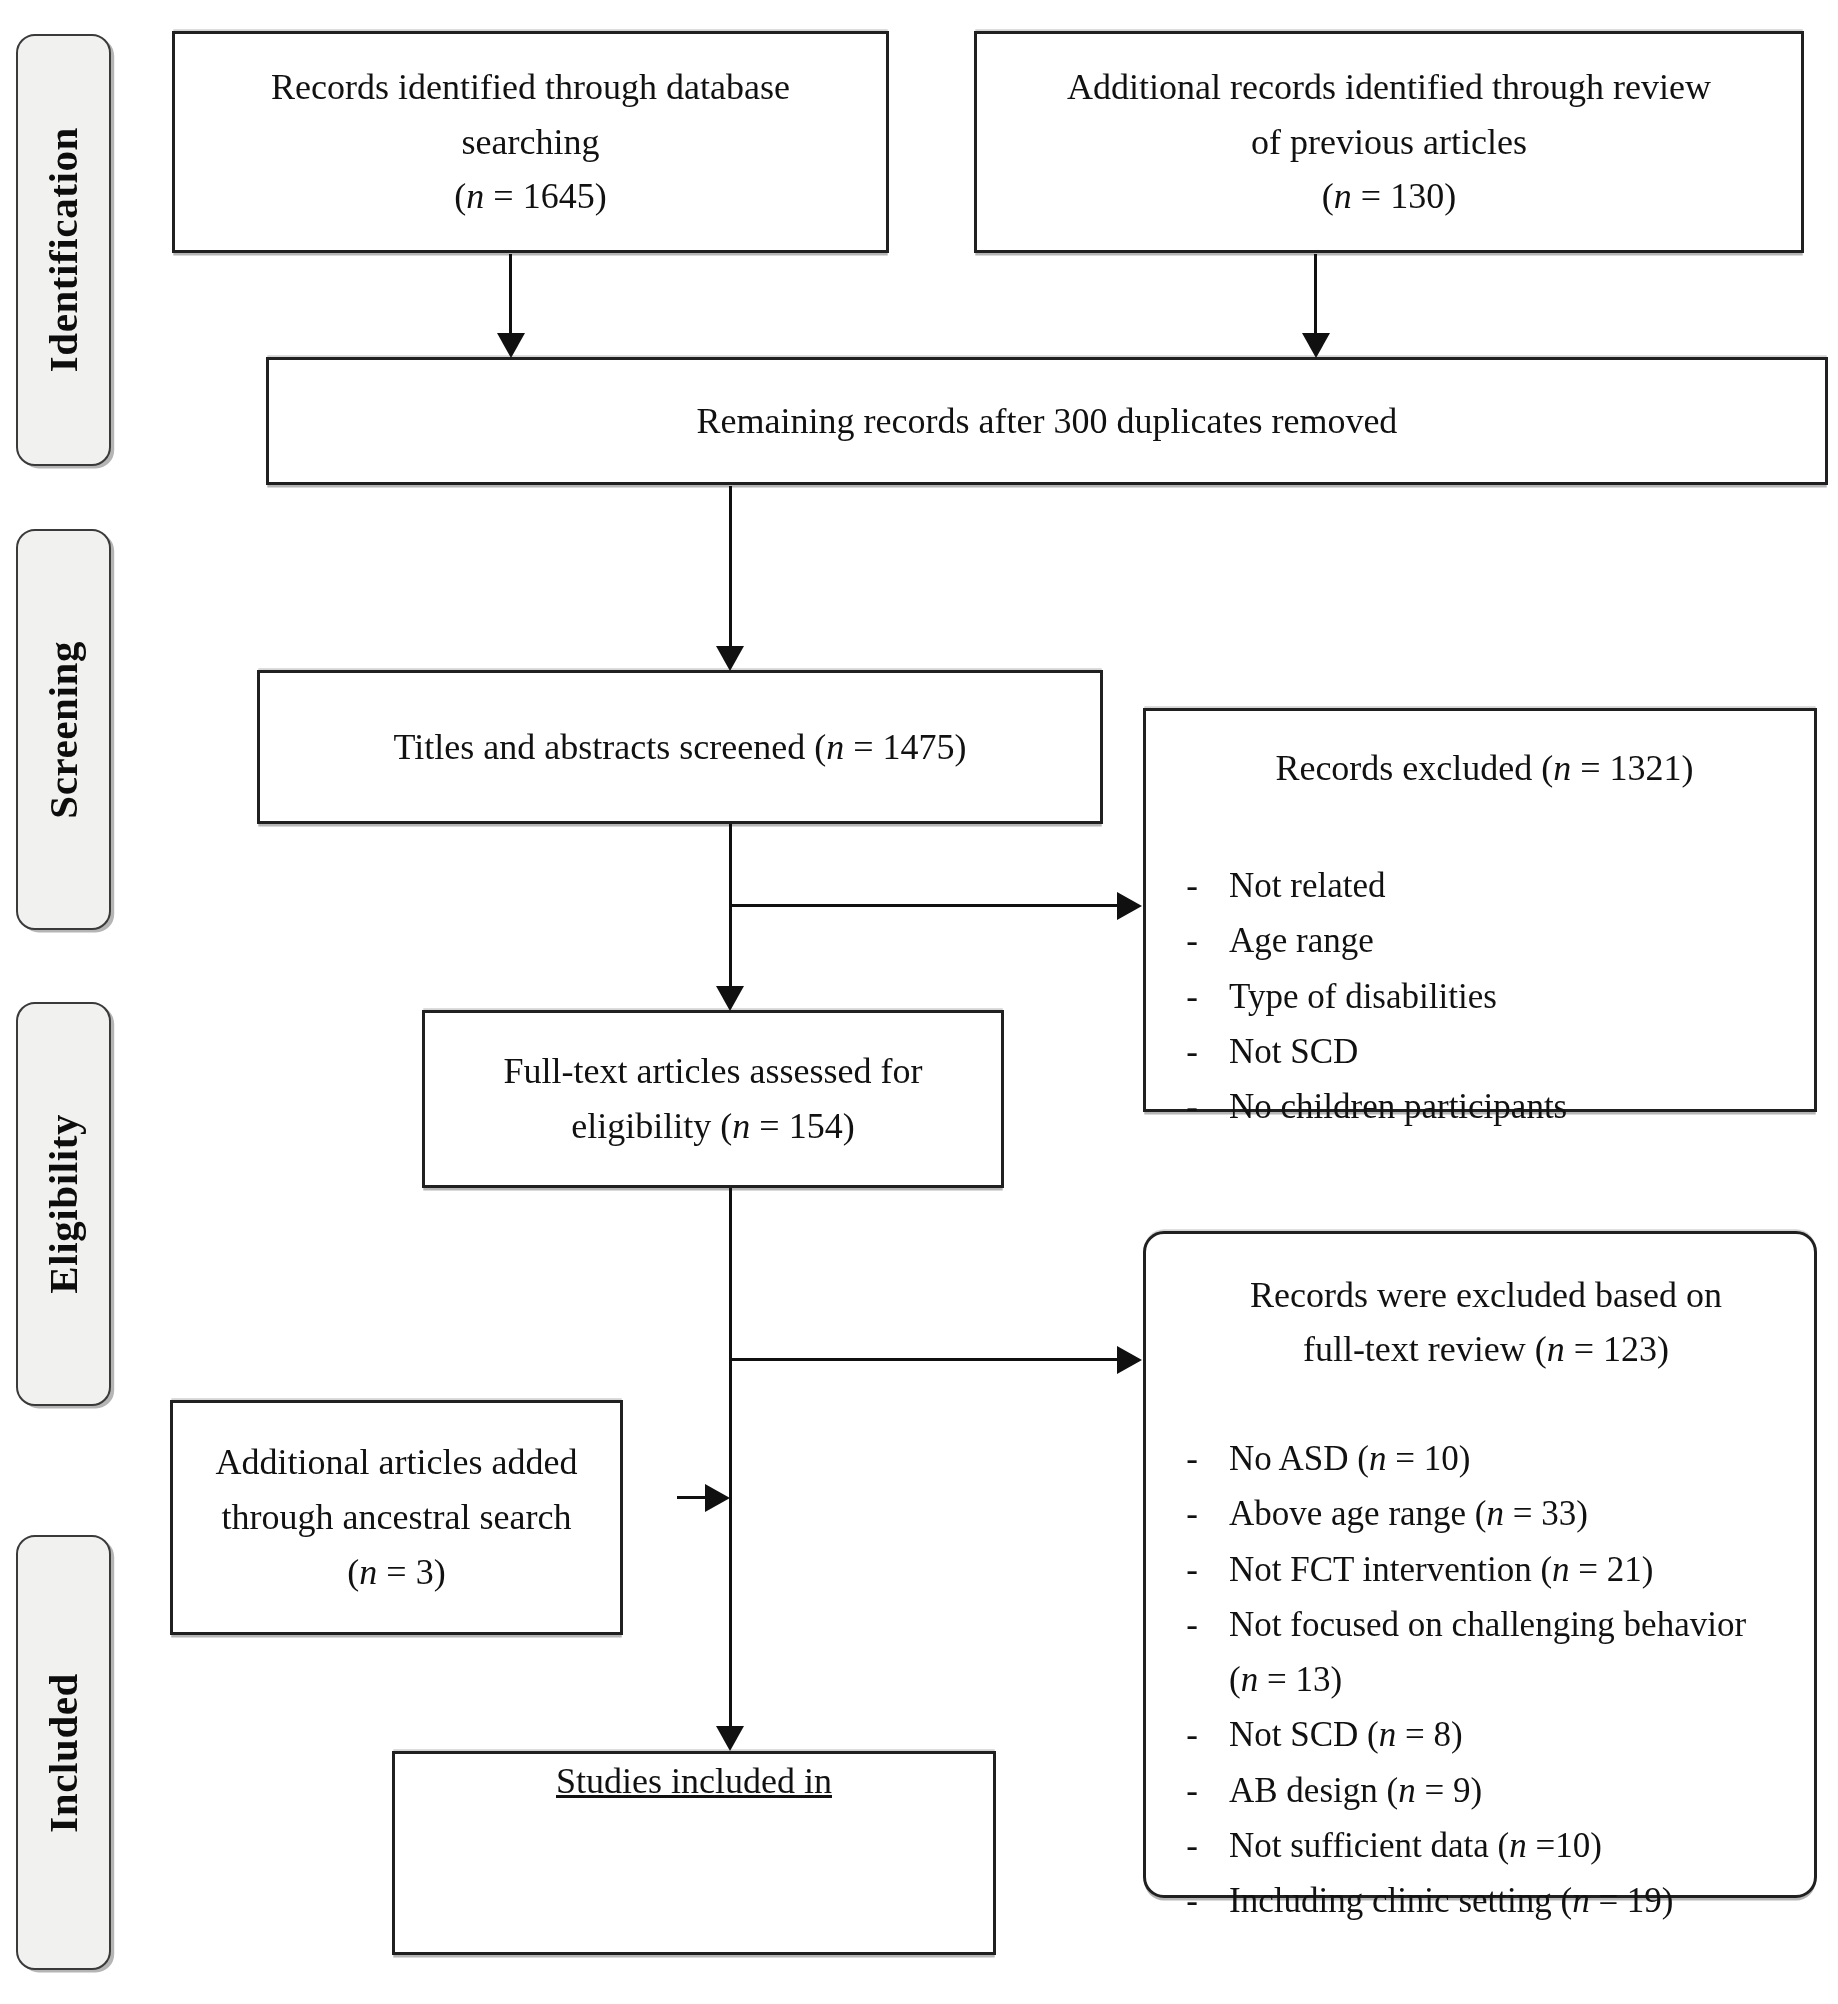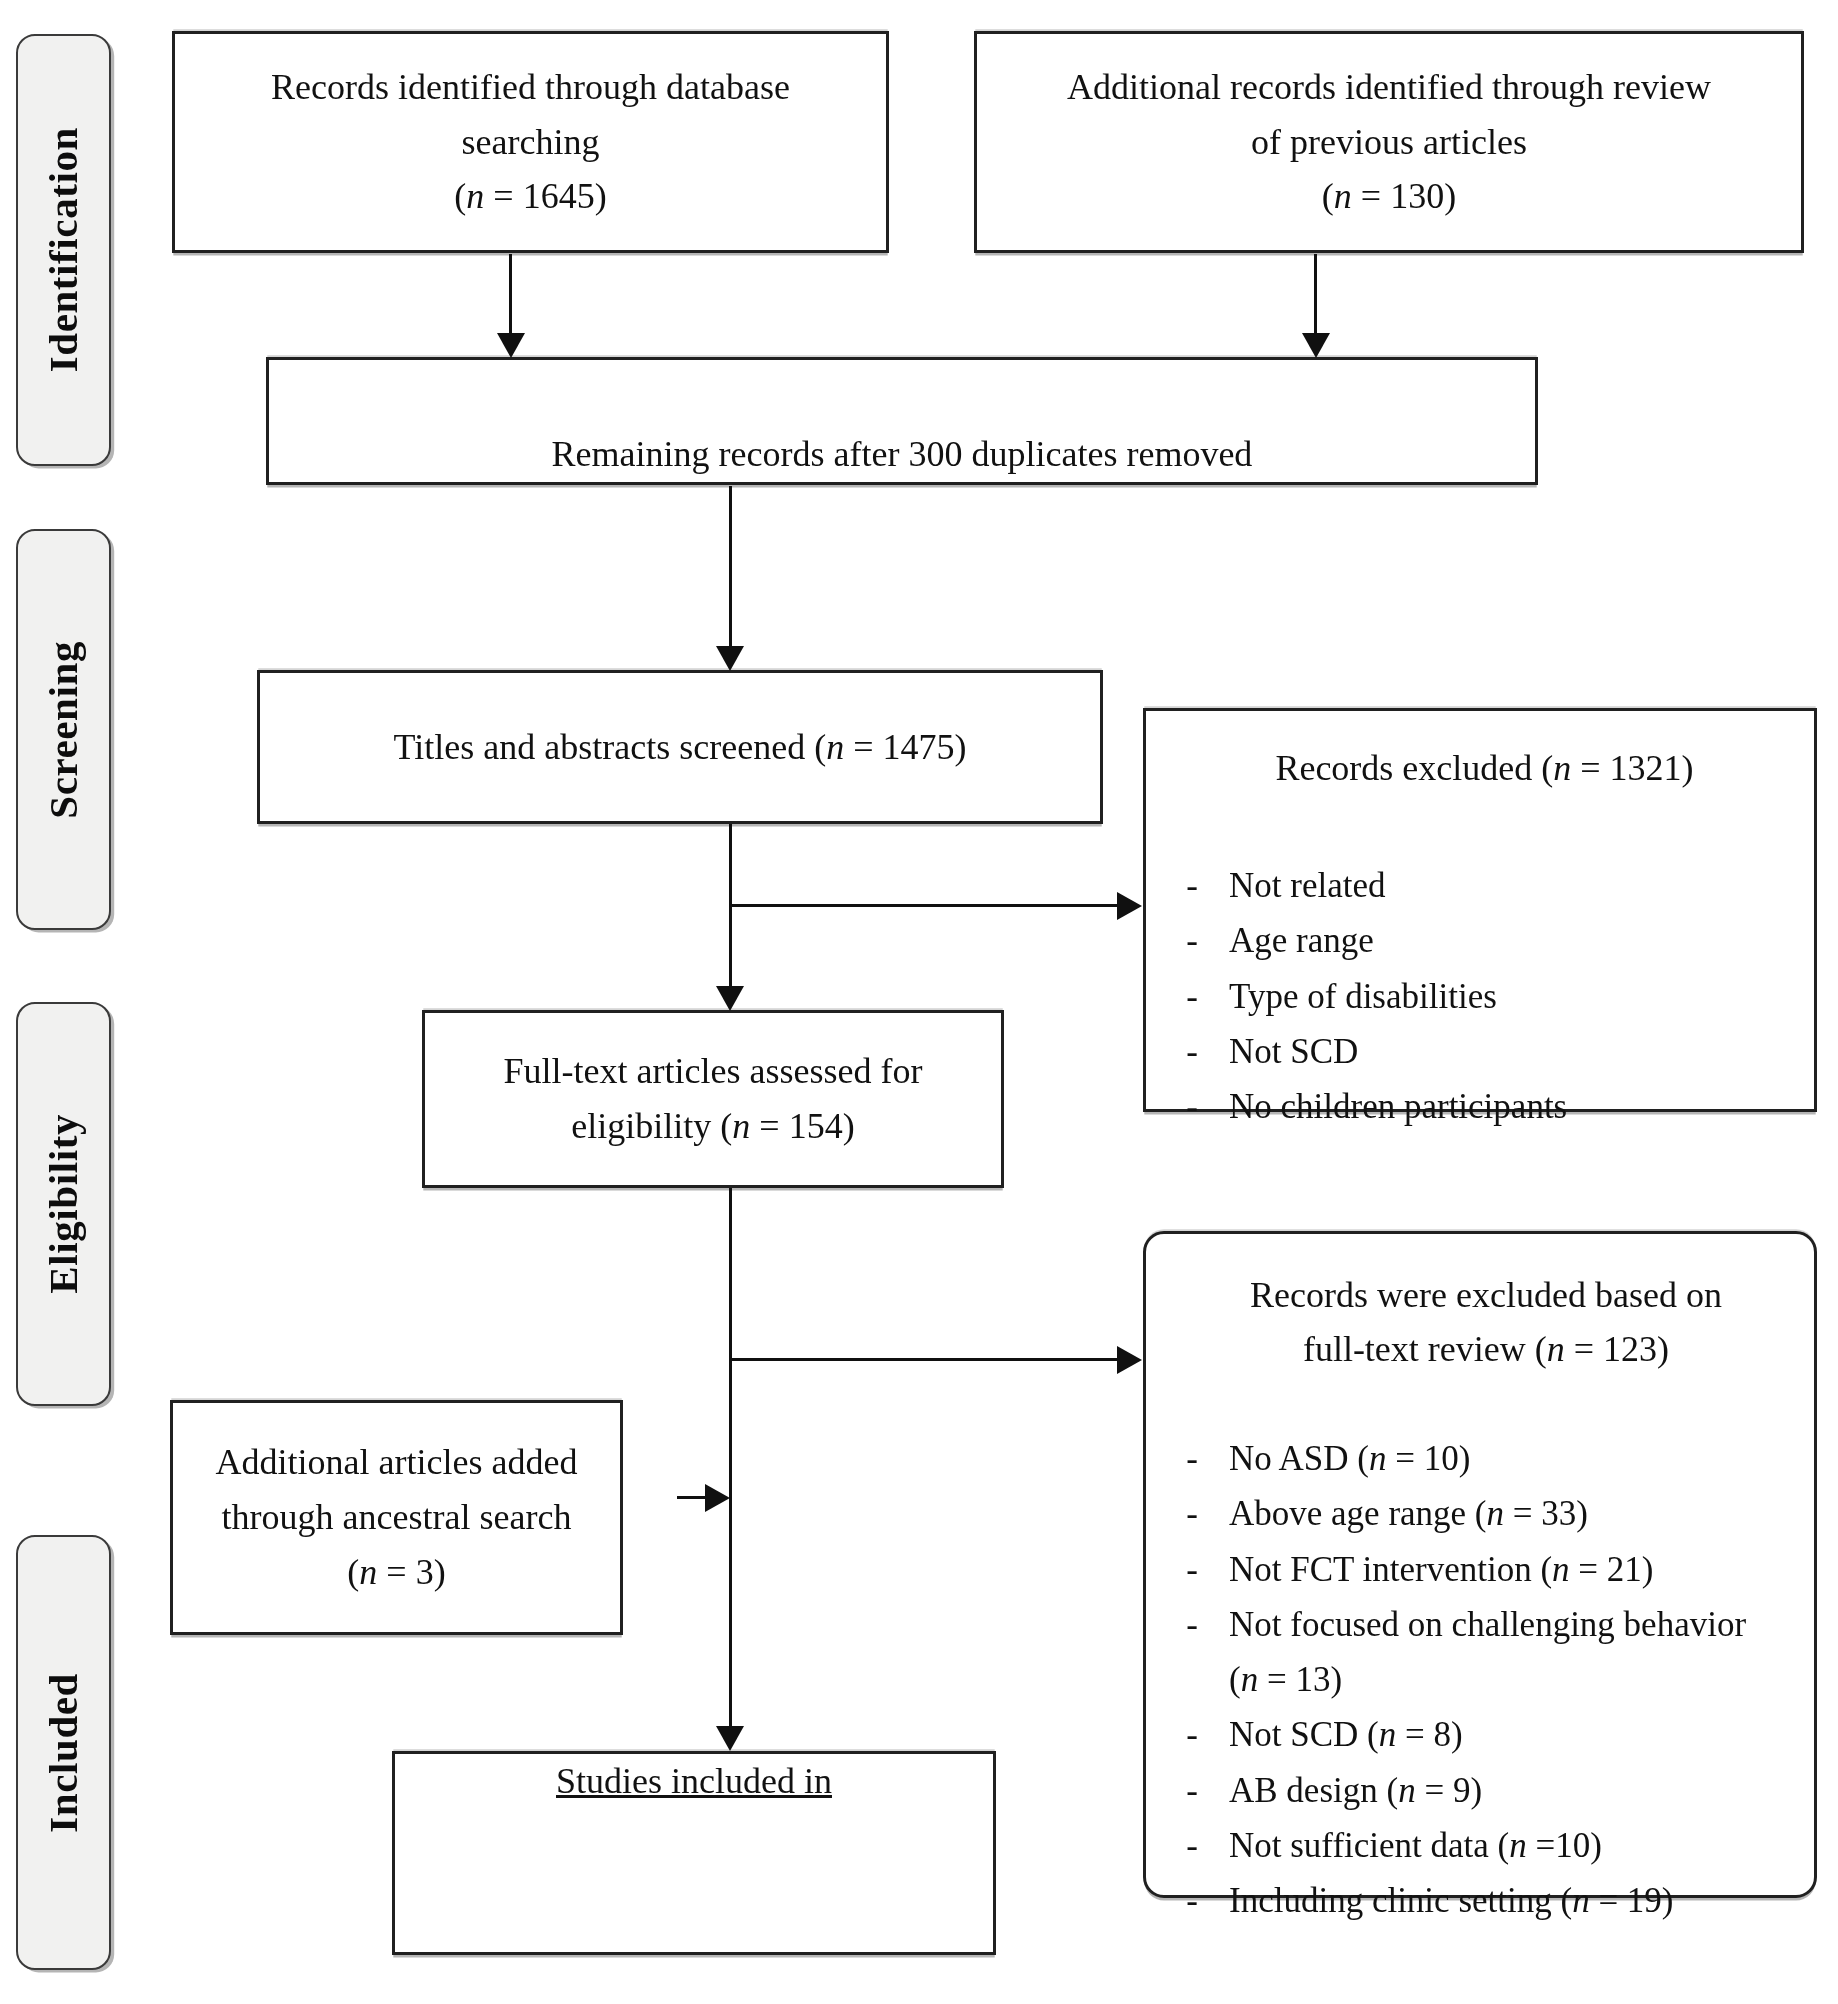--- a/index.html
+++ b/index.html
@@ -53,21 +53,21 @@
     display: flex;
     flex-direction: column;
     align-items: center;
     justify-content: center;
     text-align: center;
     font-size: 36px;
     line-height: 1.52;
   }
   #box-records-identified { left: 172px;  top: 31px;   width: 717px; height: 222px; }
   #box-additional-records { left: 974px; top: 31px;   width: 830px; height: 222px; }
-  #box-remaining-records  { left: 266px;  top: 357px;  width: 1272px; height: 128px; justify-content: flex-end; }
+  #box-remaining-records  { left: 266px;  top: 357px;  width: 1562px; height: 128px; }
   #box-titles-screened    { left: 257px;  top: 670px; width: 846px; height: 154px; }
   #box-fulltext-assessed  { left: 422px;  top: 1010px; width: 582px; height: 178px; }
   #box-ancestral-search   { left: 170px;  top: 1400px; width: 453px;  height: 235px; text-align: right; }
   #box-studies-included   { left: 392px;  top: 1751px; width: 604px; height: 204px;
                             justify-content: flex-start; text-decoration: underline; }
 
   
   .fbox.listbox {
     justify-content: flex-start;
     align-items: stretch;

